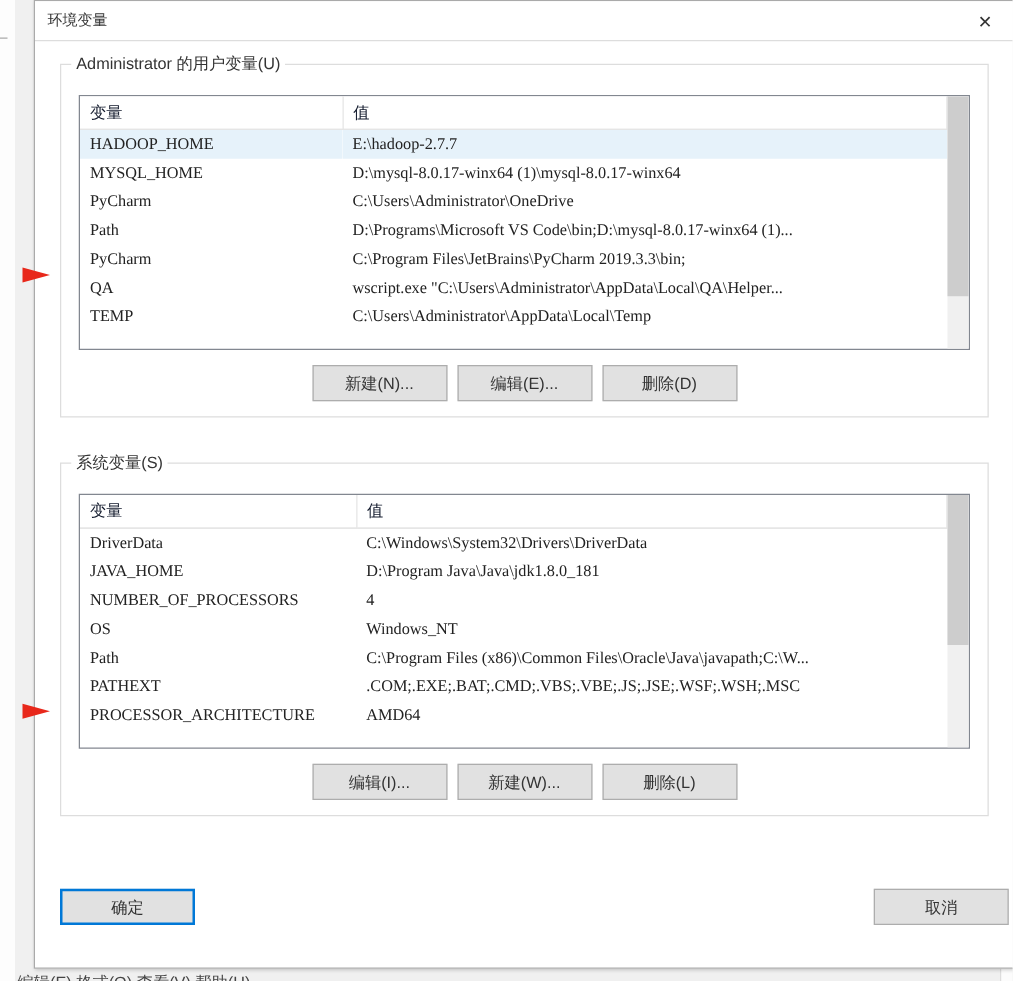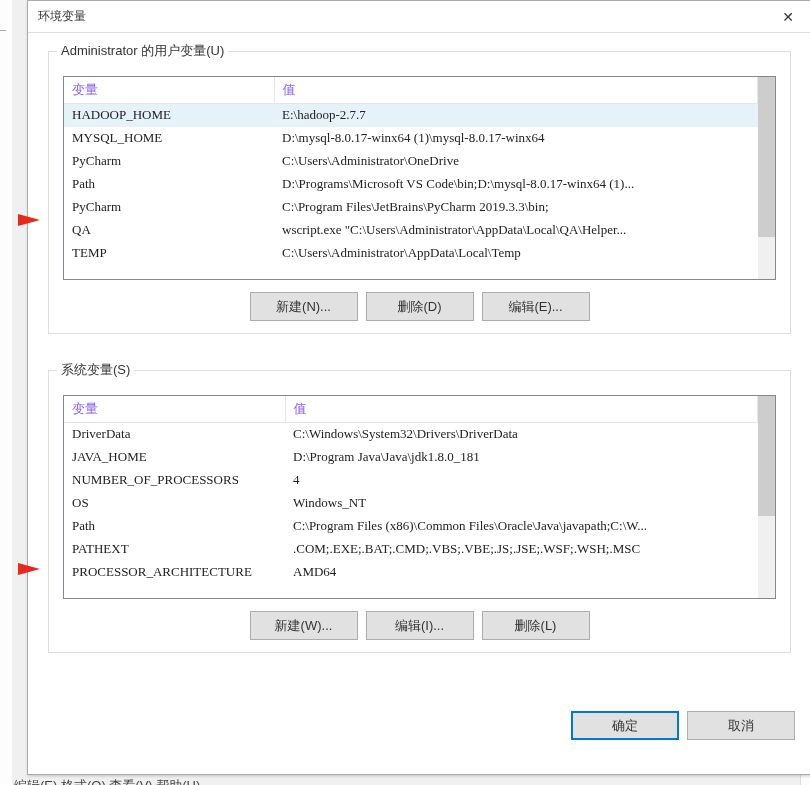--- a/index.html
+++ b/index.html
@@ -66,21 +66,21 @@
     .scroll-thumb {
       background: #cdcdcd;
       width: 100%;
     }
     
     table { width: 100%; border-collapse: collapse; table-layout: fixed; }
     th {
       text-align: left;
       font-weight: normal;
       font-size: 13px;
-      color: #8b5cf6;
+      color: #0f172a;
       padding: 4px 8px;
       background: #fff;
       border-bottom: 1px solid #e5e5e5;
       border-right: 1px solid #e5e5e5;
       height: 24px;
     }
     td {
       font-size: 13px;
       color: #222;
       padding: 3px 8px;
@@ -102,23 +102,23 @@
       min-width: 108px;
       height: 29px;
       background: #e1e1e1;
       border: 1px solid #adadad;
       font-size: 13px;
       color: #333;
       padding: 0 10px;
     }
     .footer {
       display: flex;
-      justify-content: flex-end;
-      gap: 8px;
-      padding: 8px 16px 0 20px;
+      justify-content: space-between;
+      gap: 20px;
+      padding: 8px 4px 0 20px;
     }
     .btn-primary {
       border: 2px solid #0078d7;
       background: #e1e1e1;
     }
     
     .arrow {
       position: absolute;
       width: 0; height: 0;
       border-top: 6px solid transparent;
@@ -207,22 +207,22 @@
             </table>
           </div>
           <div class="scrollbar">
             <div class="scroll-thumb" style="height:160px"></div>
             <div style="flex:1"></div>
           </div>
         </div>
       </div>
       <div class="btn-row">
         <button class="btn">新建(N)...</button>
+        <button class="btn">编辑(E)...</button>
         <button class="btn">删除(D)</button>
-        <button class="btn">编辑(E)...</button>
       </div>
     </div>
 
     <div class="groupbox">
       <span class="groupbox-label">系统变量(S)</span>
       <div class="list">
         <div class="list-inner">
           <div class="list-body">
             <table>
               <colgroup>
@@ -267,22 +267,22 @@
                 </tbody>
             </table>
           </div>
           <div class="scrollbar">
             <div class="scroll-thumb" style="height:120px"></div>
             <div style="flex:1"></div>
           </div>
         </div>
       </div>
       <div class="btn-row">
+        <button class="btn">编辑(I)...</button>
         <button class="btn">新建(W)...</button>
-        <button class="btn">编辑(I)...</button>
         <button class="btn">删除(L)</button>
       </div>
     </div>
 
   </div>
 
   <div class="footer">
     <button class="btn btn-primary">确定</button>
     <button class="btn">取消</button>
   </div>

